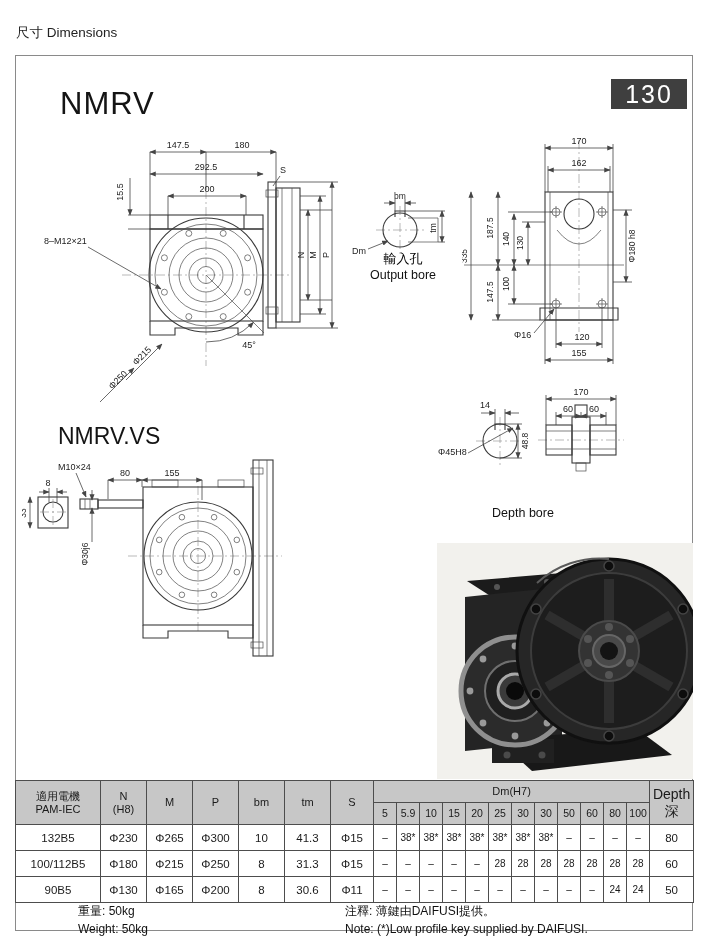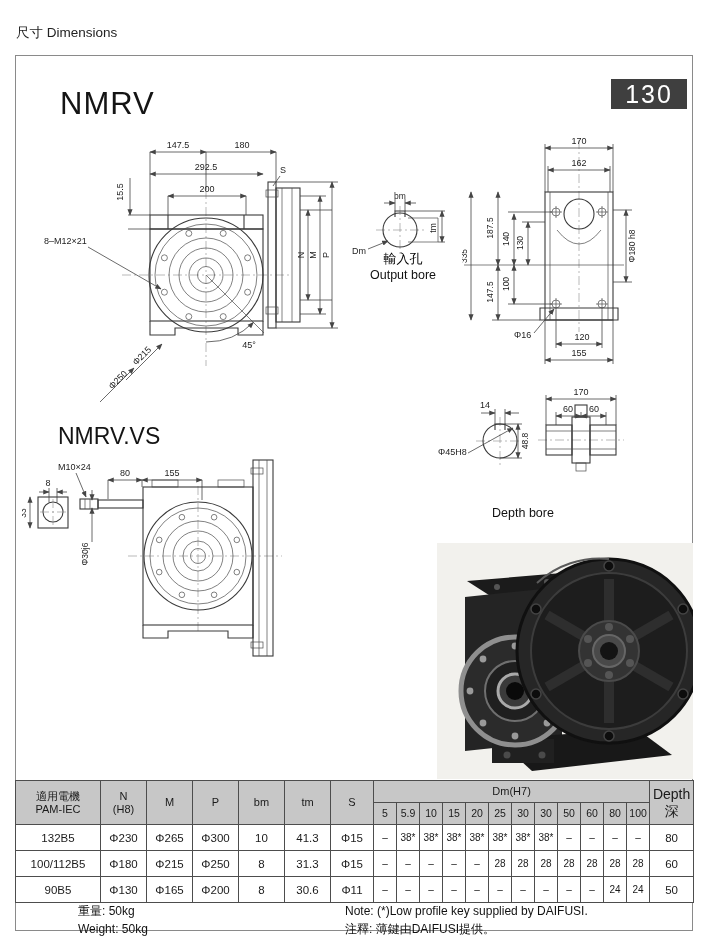--- a/index.html
+++ b/index.html
@@ -508,17 +508,17 @@
       <td>50</td>
     </tr>
   </tbody>
     </table>
 
   <div class="abs note-block" style="left:78px;top:902px;">
     <div>重量: 50kg</div>
     <div>Weight: 50kg</div>
   </div>
   <div class="abs note-block" style="left:345px;top:902px;">
+    <div>注釋: 薄鍵由DAIFUSI提供。</div>
     <div>Note: (*)Low profile key supplied by DAIFUSI.</div>
-    <div>注釋: 薄鍵由DAIFUSI提供。</div>
   </div>
 
 </div>
 
 </body></html>

